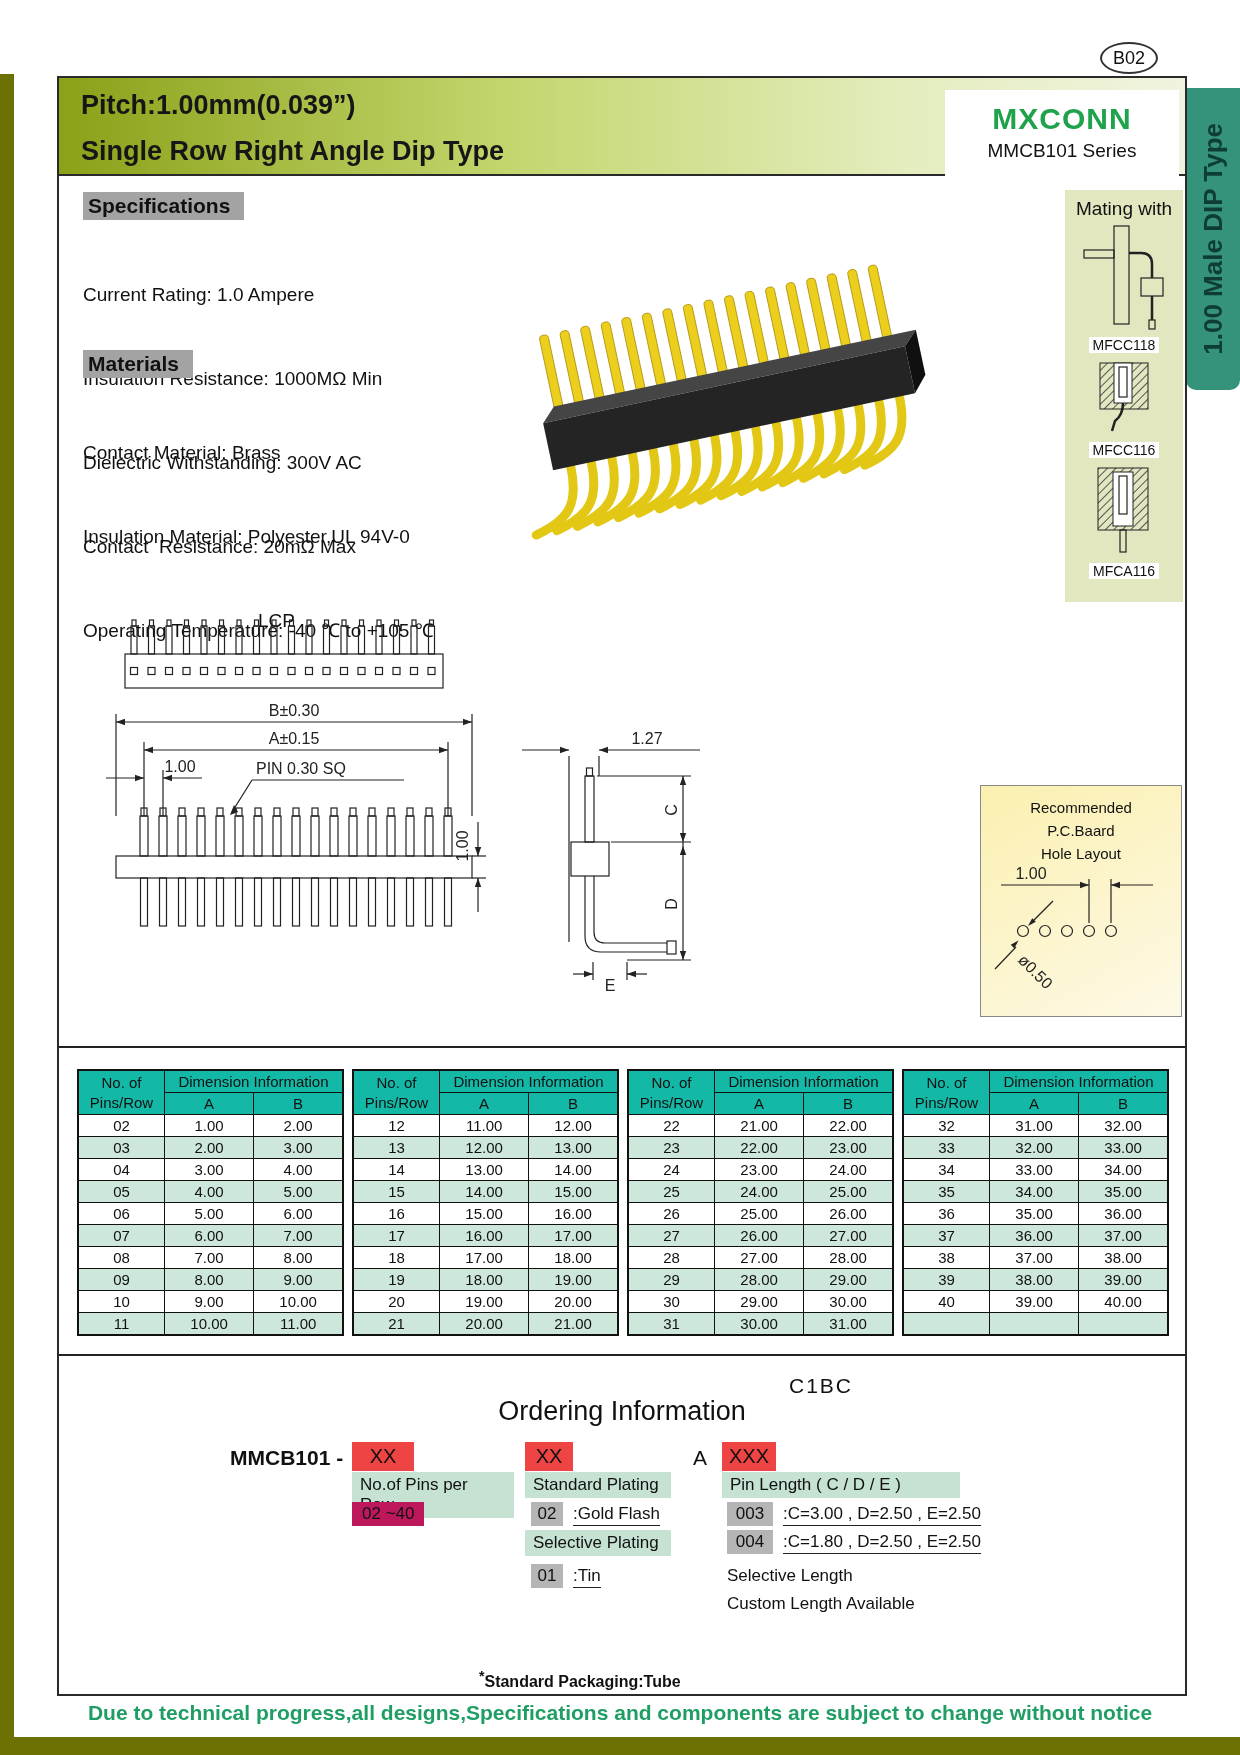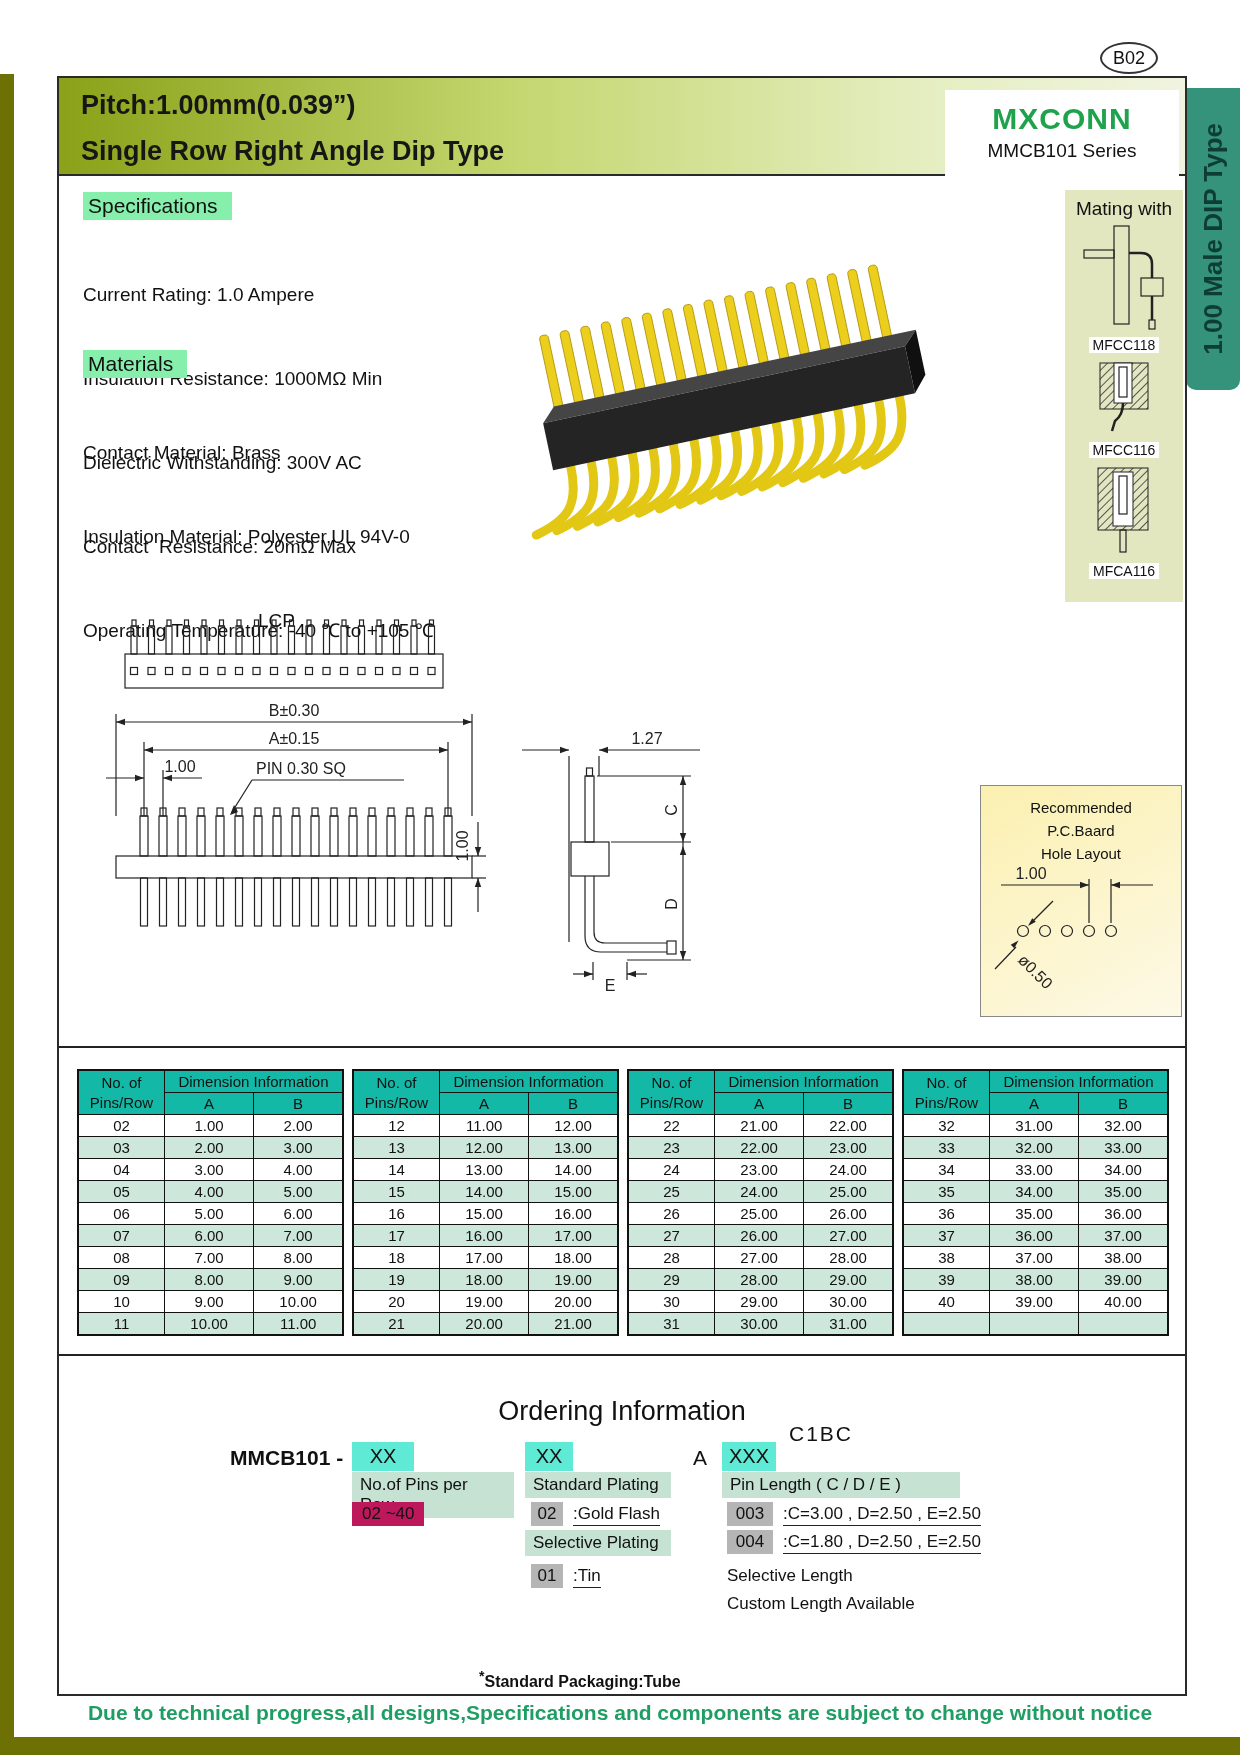--- a/index.html
+++ b/index.html
@@ -14,21 +14,21 @@
   .tab span{writing-mode:vertical-rl;transform:rotate(180deg);font-size:26px;font-weight:bold;color:#0e3e33;}
   .main{position:absolute;left:57px;top:76px;width:1126px;height:1616px;border:2px solid #2a2a2a;background:#fff;}
   .header{position:absolute;left:0;top:0;width:100%;height:98px;box-sizing:border-box;
           background:linear-gradient(90deg,#8aa118 0%,#c3d66e 40%,#e4edbe 75%,#f0f4e0 100%);
           border-bottom:2px solid #2a2a2a;}
   .title1{position:absolute;left:22px;top:12px;font-size:27px;font-weight:bold;color:#161616;}
   .title2{position:absolute;left:22px;top:58px;font-size:27px;font-weight:bold;color:#161616;}
   .brandbox{position:absolute;left:886px;top:12px;width:234px;height:94px;background:#fff;}
   .brand{margin-top:12px;text-align:center;font-size:30px;font-weight:bold;color:#1fa24c;letter-spacing:1px;}
   .series{text-align:center;font-size:19px;margin-top:4px;}
-  .sec-head{display:inline-block;background:#86efac;padding:2px 14px 2px 5px;font-size:21px;font-weight:normal;}
+  .sec-head{display:inline-block;background:#a3a3a3;padding:2px 14px 2px 5px;font-size:21px;font-weight:bold;}
   .spec{position:absolute;left:24px;top:114px;width:420px;}
   .mats{position:absolute;left:24px;top:272px;width:420px;}
   .spec-lines{font-size:19px;line-height:28px;margin-top:5px;white-space:pre-wrap;}
   .lcp{padding-left:175px;}
   .photo{position:absolute;left:438px;top:150px;width:460px;height:350px;}
   .mating{position:absolute;left:1006px;top:112px;width:118px;height:412px;background:#e3e7c0;text-align:center;}
   .mating-title{font-size:19px;margin-top:8px;}
   .mating-label{display:inline-block;background:#fff;font-size:14px;padding:0 4px;margin:1px 0 4px 0;}
   .micon{margin-top:4px;}
   .tv{position:absolute;left:62px;top:538px;}
@@ -48,22 +48,22 @@
   .hr2{position:absolute;left:0;top:1276px;width:100%;height:2px;background:#222;}
   .tgroup{position:absolute;top:991px;}
   table.dimtab{border-collapse:collapse;width:267px;table-layout:fixed;border:2.5px solid #111;}
   .dimtab td{border:1.6px solid #111;text-align:center;font-size:15px;height:21px;padding:0;line-height:20px;}
   .dimtab td.c1{width:85px;}
   .dimtab .th{background:#14b8a6;}
   .dimtab tr.alt td{background:#cde7da;}
   .ord-title{position:absolute;left:0;top:1318px;width:100%;text-align:center;font-size:27px;}
   .mm{position:absolute;left:171px;top:1368px;font-size:21px;font-weight:bold;}
   .ord-a{position:absolute;left:634px;top:1368px;font-size:21px;}
-  .ord-suffix{position:absolute;left:730px;top:1344px;font-size:21px;letter-spacing:2px;}
-  .gbox{position:absolute;top:1364px;background:#5eead4;font-size:20px;text-align:center;padding:3px 0;}
+  .ord-suffix{position:absolute;left:730px;top:1296px;font-size:21px;letter-spacing:2px;}
+  .gbox{position:absolute;top:1364px;background:#ef4444;font-size:20px;text-align:center;padding:3px 0;}
   .tlabel{position:absolute;background:#c6e2d3;font-size:17px;padding:3px 8px;}
   .vbox{position:absolute;background:#be185d;font-size:17px;padding:2px 10px;}
   .cbox{position:absolute;background:#b5b5b5;font-size:17px;padding:2px 0;text-align:center;}
   .uval{position:absolute;font-size:17px;border-bottom:1.5px solid #222;padding-bottom:1px;}
   .onote{position:absolute;font-size:17px;}
   .star{position:absolute;left:420px;top:1590px;font-size:16px;font-weight:bold;}
   .star sup{font-size:14px;}
   .footer{position:absolute;left:57px;top:1701px;width:1126px;text-align:center;
           font-size:21px;font-weight:bold;color:#1f9e64;}
 </style>

